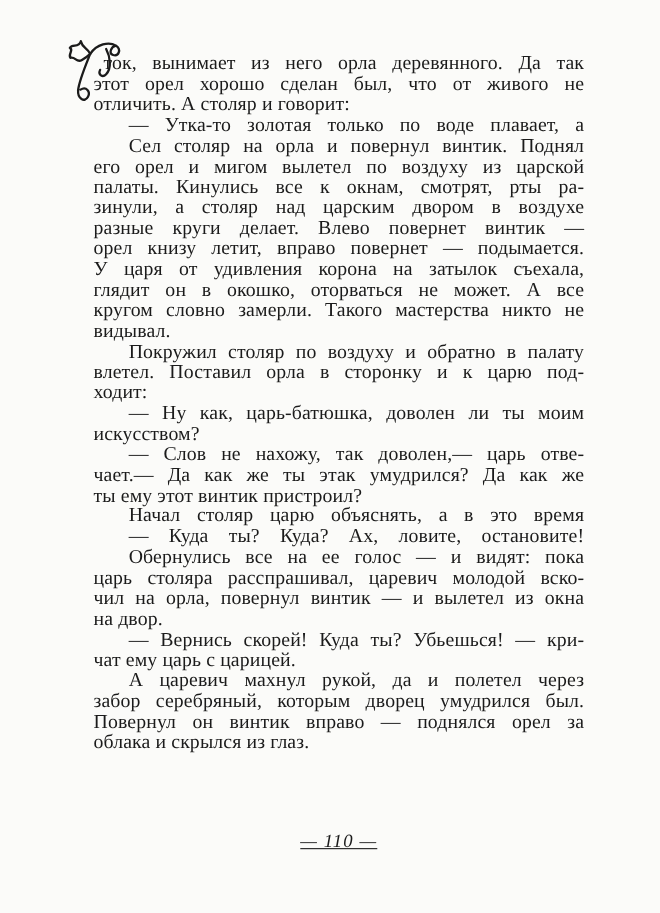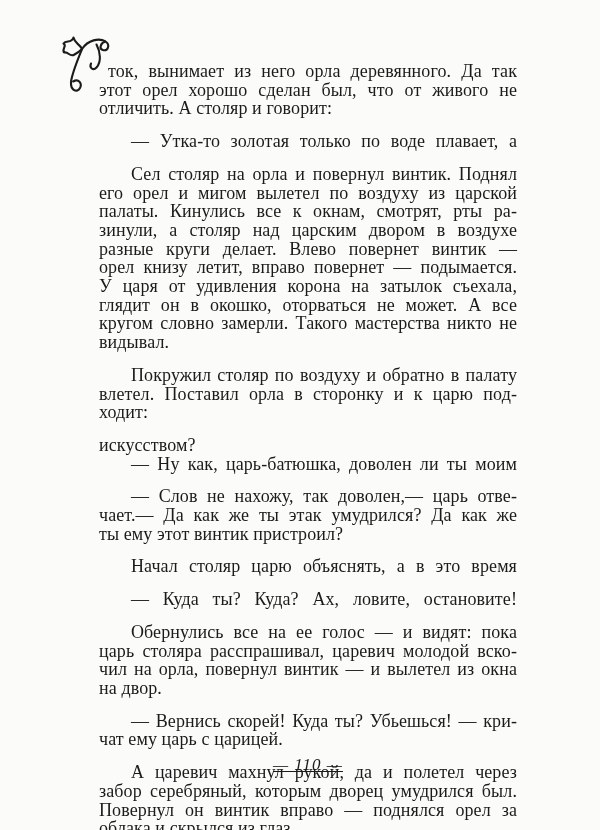--- a/index.html
+++ b/index.html
@@ -31,21 +31,21 @@
   .story-text {
     position: absolute;
     left: 85px;
     top: 48px;
     width: 446px;
     font-size: 18px;
     line-height: 18.7px;
     letter-spacing: 0.1px;
     color: #1b1b1b;
   }
-  .para { margin: 14px; padding: 0; }
+  .para { margin: 0; padding: 0; }
   .line {
     white-space: normal;
     text-align: left;
   }
   .line.just {
     text-align: justify;
     text-align-last: justify;
   }
   .line.ind { padding-left: 32px; }
   .line.ofs { padding-left: 9px; }
@@ -100,22 +100,22 @@
         <div class="line just">глядит он в окошко, оторваться не может. А все</div>
         <div class="line just">кругом словно замерли. Такого мастерства никто не</div>
         <div class="line">видывал.</div>
       </div>
       <div class="para">
         <div class="line just ind">Покружил столяр по воздуху и обратно в палату</div>
         <div class="line just">влетел. Поставил орла в сторонку и к царю под-</div>
         <div class="line">ходит:</div>
       </div>
       <div class="para">
+        <div class="line just ind">— Ну как, царь-батюшка, доволен ли ты моим</div>
         <div class="line">искусством?</div>
-        <div class="line just ind">— Ну как, царь-батюшка, доволен ли ты моим</div>
       </div>
       <div class="para">
         <div class="line just ind">— Слов не нахожу, так доволен,— царь отве-</div>
         <div class="line just">чает.— Да как же ты этак умудрился? Да как же</div>
         <div class="line">ты ему этот винтик пристроил?</div>
       </div>
       <div class="para">
         <div class="line just ind">Начал столяр царю объяснять, а в это время</div>
       </div>
       <div class="para">

